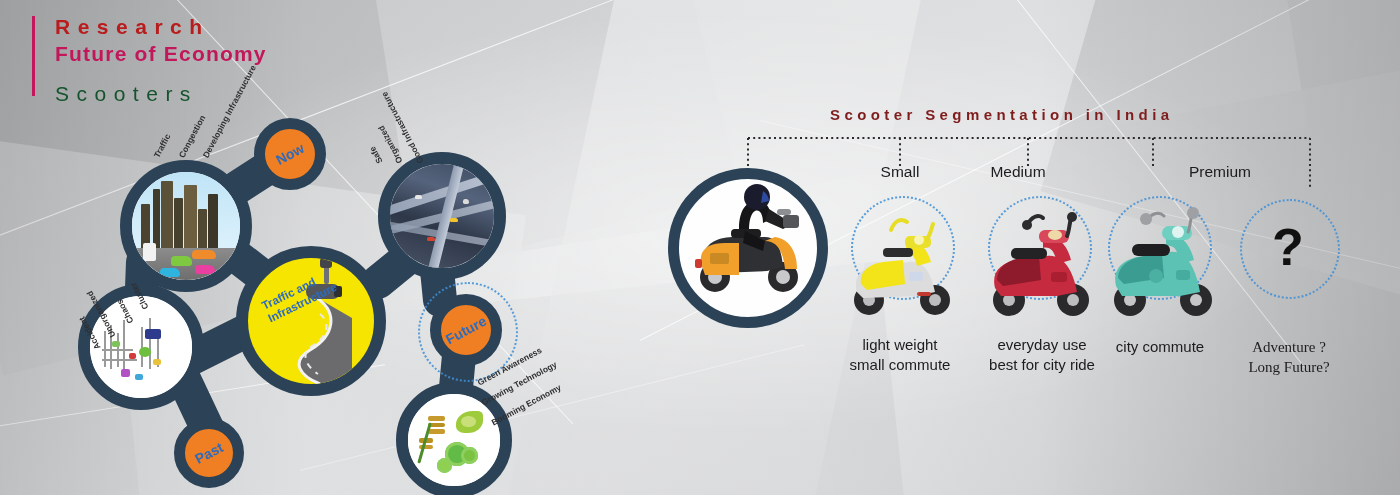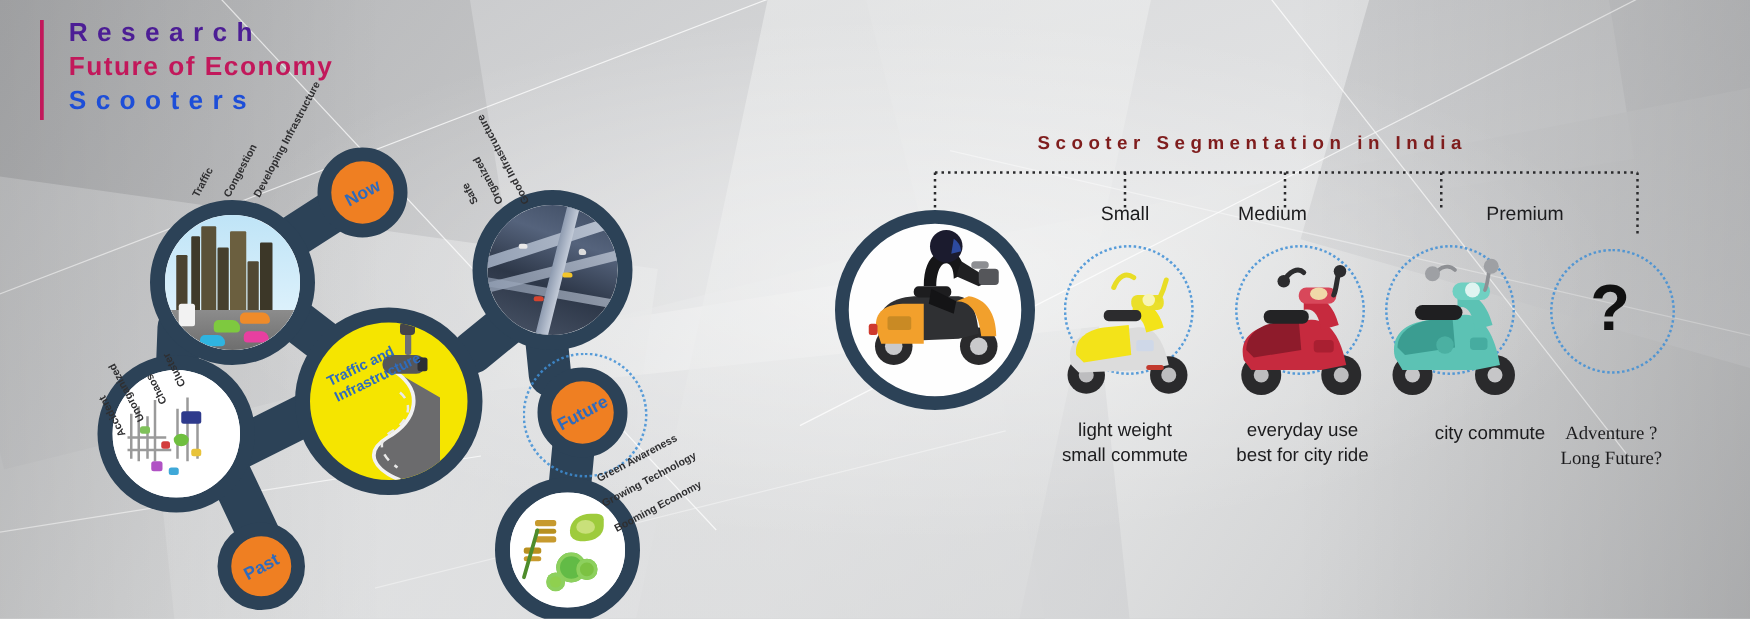--- a/index.html
+++ b/index.html
@@ -37,23 +37,23 @@
   .s6{left:760px;top:120px;width:700px;transform:rotate(13deg);opacity:.55;}
   .s7{left:300px;top:470px;width:520px;transform:rotate(-14deg);opacity:.5;}
   .vig{position:absolute;inset:0;background:
       radial-gradient(ellipse at 52% 45%, rgba(255,255,255,.45) 0%, rgba(255,255,255,0) 55%),
       linear-gradient(90deg, rgba(0,0,0,.10), rgba(0,0,0,0) 22%, rgba(0,0,0,0) 74%, rgba(0,0,0,.12));}
 
   
   #title-block{position:absolute;left:32px;top:16px;height:80px;padding-left:20px;
      border-left:3px solid #c2185b;}
   .t-line{line-height:1.04;white-space:nowrap;}
-  .t-research{font-size:21px;letter-spacing:7.5px;color:#4c1d95;font-weight:700;}
+  .t-research{font-size:21px;letter-spacing:7.5px;color:#b91c1c;font-weight:700;}
   .t-future{font-size:21px;letter-spacing:1.2px;color:#c2185b;font-weight:700;margin-top:5px;}
-  .t-scooters{font-size:21px;letter-spacing:7.5px;color:#1d4ed8;font-weight:700;margin-top:5px;}
+  .t-scooters{font-size:21px;letter-spacing:7.5px;color:#14532d;font-weight:400;margin-top:18px;}
 
   
   #molecule{position:absolute;left:0;top:0;width:620px;height:495px;}
   #molecule svg{position:absolute;left:0;top:0;}
   .node{position:absolute;border-radius:50%;box-sizing:border-box;}
   .node-ring{border:12px solid #2c4257;background:#fff;overflow:hidden;}
   .node-orange{background:#ef7f22;border:11px solid #2c4257;}
   .node-yellow{background:#f5e500;border:12px solid #2c4257;overflow:hidden;}
   .node-label{position:absolute;left:0;top:0;width:100%;height:100%;
      display:flex;align-items:center;justify-content:center;
@@ -368,21 +368,21 @@
       <circle cx="74" cy="32" r="6" fill="#dff4f1"></circle>
       <path d="M44,20 C48,12 56,12 60,16" stroke="#8e9094" stroke-width="3" fill="none" stroke-linecap="round"></path>
       <circle cx="42" cy="19" r="6" fill="#9ea0a4"></circle>
       <path d="M88,14 C86,22 86,28 84,32" stroke="#8e9094" stroke-width="3" fill="none" stroke-linecap="round"></path>
       <circle cx="89" cy="13" r="6" fill="#9ea0a4"></circle>
       <rect x="28" y="44" width="38" height="12" rx="6" fill="#1f1f21"></rect>
       <circle cx="52" cy="76" r="7" fill="#4bb0a2"></circle>
       <rect x="72" y="70" width="14" height="10" rx="3" fill="#46aca0"></rect>
     </svg>
   </div>
-  <div class="seg-cap" style="left:1192px;top:337px;">
+  <div class="seg-cap" style="left:1160px;top:337px;">
     <div>city commute</div>
   </div>
 
   <div class="dotring" style="left:1240px;top:199px;width:96px;height:96px;"></div>
   <div class="qmark" style="left:1288px;top:247px;">?</div>
   <div class="seg-cap big" style="left:1289px;top:337px;">
     <div>Adventure ?</div>
     <div>Long Future?</div>
   </div>
 

